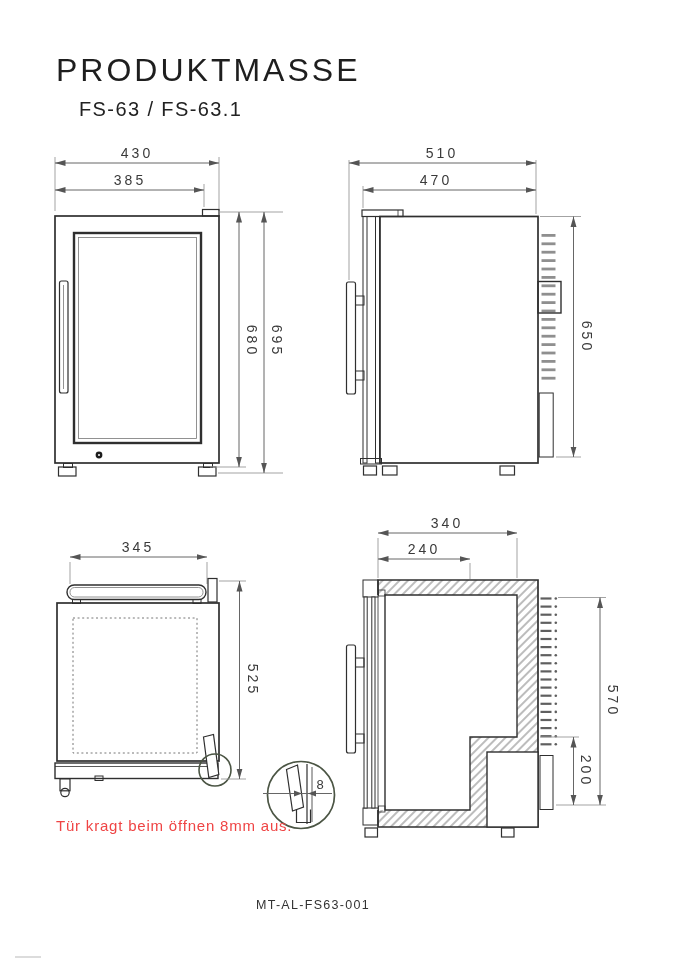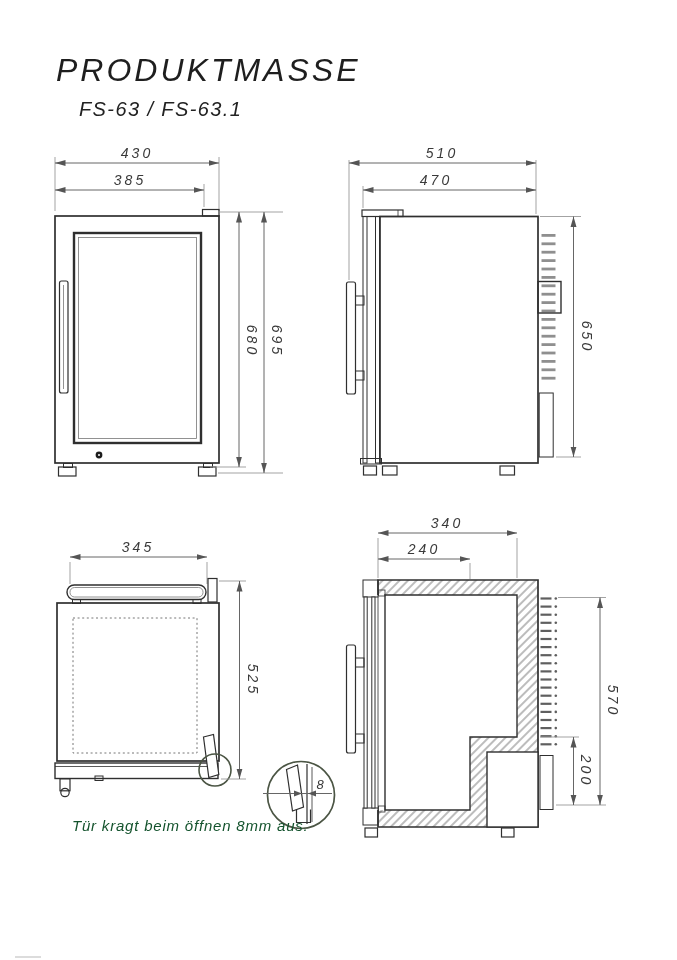--- a/index.html
+++ b/index.html
@@ -1,23 +1,23 @@
 <!DOCTYPE html>
 <html><head>
 <meta charset="utf-8">
 <style>
   html,body{margin:0;padding:0;background:#ffffff;}
   .page{position:relative;width:626px;height:960px;background:#ffffff;overflow:hidden;
-        font-family:"Liberation Sans", sans-serif;color:#222;font-style:italic;}
+        font-family:"Liberation Sans", sans-serif;color:#222;}
   .title{position:absolute;left:56px;top:52px;font-size:32px;font-weight:500;
          letter-spacing:3px;color:#1e1e1e;}
   .subtitle{position:absolute;left:56px;top:98px;font-size:20px;font-weight:400;
          letter-spacing:1.4px;color:#222;margin-left:23px;}
   .note{position:absolute;left:56px;top:817px;font-size:15px;font-weight:400;
-         letter-spacing:0.8px;color:#14532d;margin-left:16px;}
+         letter-spacing:0.8px;color:#ef4444;}
   .doccode{position:absolute;left:0;right:0;top:898px;text-align:center;font-size:12.5px;
          font-weight:500;letter-spacing:1.3px;color:#333;}
   .artifact{position:absolute;left:15px;top:956px;width:26px;height:2px;background:#dcdcdc;}
   svg{position:absolute;left:0;top:0;}
   .obj{stroke:#2f2f2f;fill:none;}
   .sw17{stroke-width:1.7;} .sw14{stroke-width:1.4;} .sw12{stroke-width:1.2;}
   .sw10{stroke-width:1;} .sw08{stroke-width:0.8;}
   .glass{stroke:#2f2f2f;stroke-width:2.4;fill:none;}
   .thin{stroke:#777;stroke-width:0.8;fill:none;}
   .dim{stroke:#666;stroke-width:1;fill:none;}
@@ -253,14 +253,15 @@
       <line class="ext" x1="556" y1="805" x2="606" y2="805"></line>
       <line class="ext" x1="540" y1="737" x2="579" y2="737"></line>
       <line class="dim" x1="600" y1="597.5" x2="600" y2="805" marker-start="url(#aS)" marker-end="url(#aE)"></line>
       <text class="dimtxt" x="608" y="701" text-anchor="middle" transform="rotate(90 608 701)">570</text>
       <line class="dim" x1="573.5" y1="737" x2="573.5" y2="805" marker-start="url(#aS)" marker-end="url(#aE)"></line>
       <text class="dimtxt" x="581" y="771" text-anchor="middle" transform="rotate(90 581 771)">200</text>
     </g>
   </svg>
 
   <div class="note">Tür kragt beim öffnen 8mm aus.</div>
+  <div class="doccode">MT-AL-FS63-001</div>
   <div class="artifact"></div>
 </div>
 
 </body></html>

